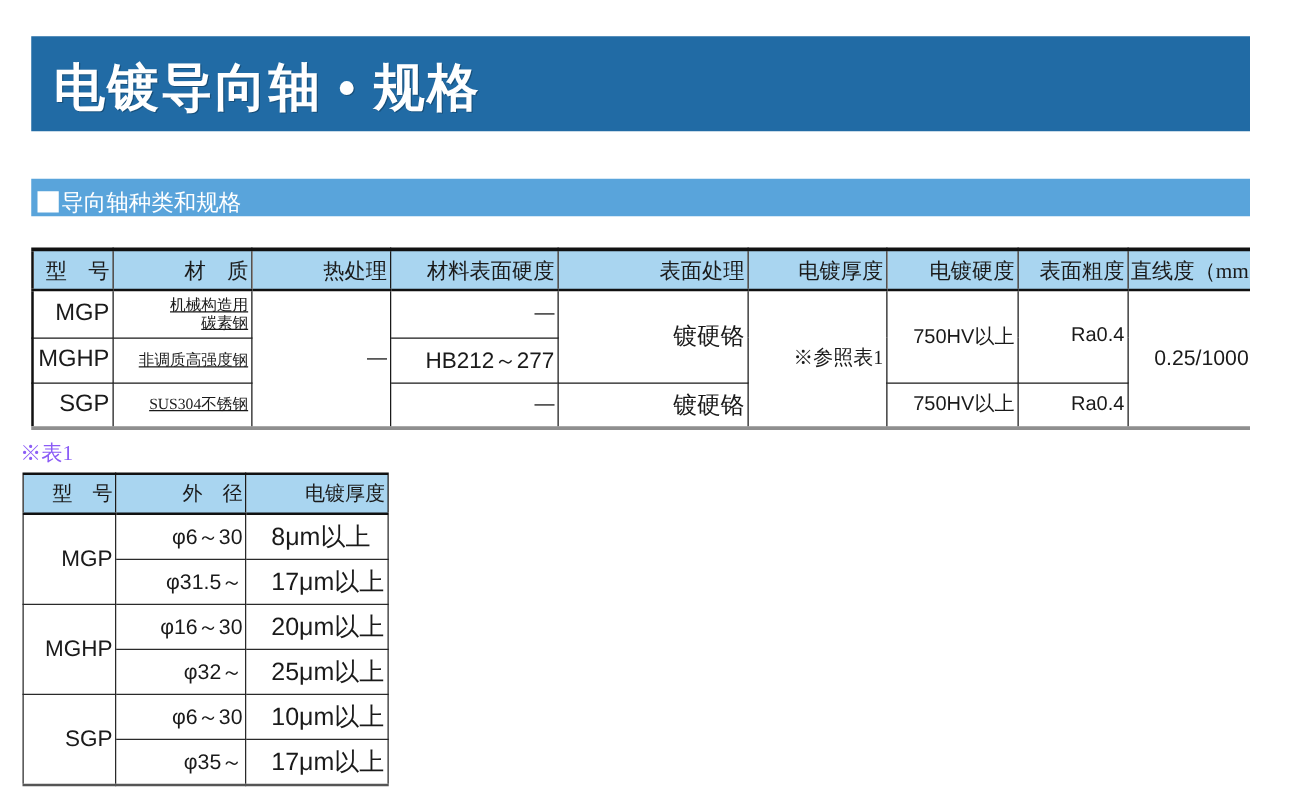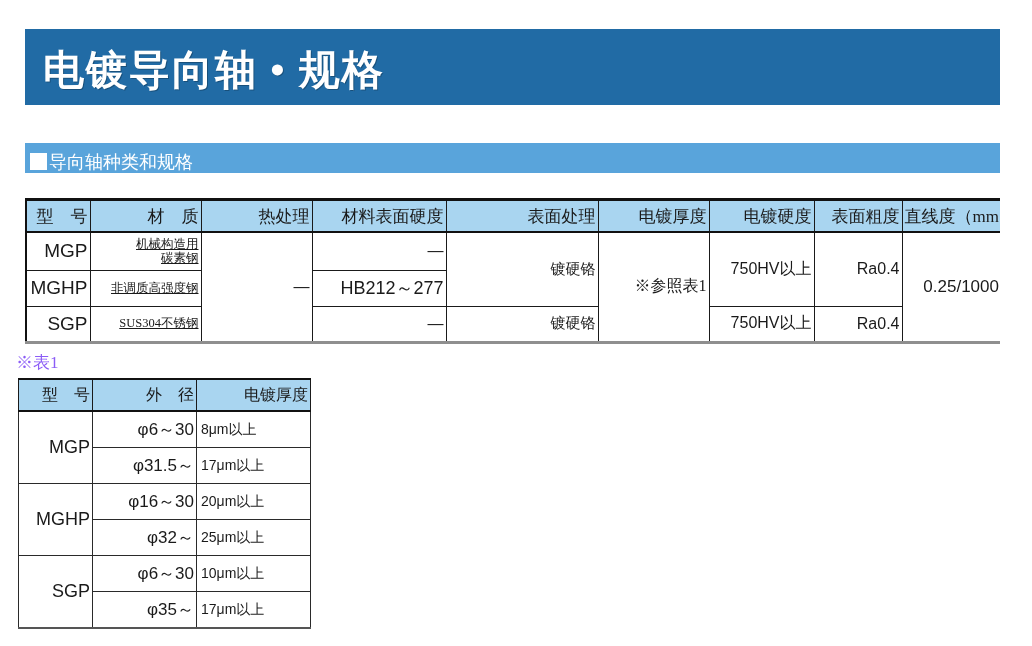--- a/index.html
+++ b/index.html
@@ -32,36 +32,36 @@
   .spec th{font-size:17px;border:1px solid #1a1a1a;border-bottom:2px solid #111;height:30px;}
   .spec td{border:1px solid #1a1a1a;font-size:16px;background:#ffffff;}
   .spec .r1{height:38px;}
   .spec .r2{height:36px;}
   .spec .r3{height:36px;}
   .spec .model{font-size:19px;}
   .spec .mat{font-size:12.5px;font-family:"Liberation Serif","DejaVu Serif",serif;text-decoration:underline;}
   .preline{white-space:pre-line;line-height:1.15;}
   .spec .dash{font-size:16px;}
   .spec .hb{font-size:18px;margin-top:36px;}
-  .spec .cr{font-size:15px;font-family:"Liberation Serif","DejaVu Serif",serif;}
+  .spec .cr{font-size:19px;font-family:"Liberation Serif","DejaVu Serif",serif;}
   .spec .ref{font-size:16px;font-family:"Liberation Serif","DejaVu Serif",serif;}
   .spec .hv,.spec .ra{font-size:16px;}
   .spec .st{font-size:17px;}
   .spec .lastcol{border-right:none;white-space:nowrap;}
 
   
   .t1-title{position:absolute;left:16px;top:351px;font-size:17px;
             font-family:"Liberation Serif","DejaVu Serif",serif;color:#8b5cf6;}
   .t1{position:absolute;left:18px;top:378px;width:292px;
       border:1px solid #222;border-top:2px solid #111;border-bottom:2px solid #555;}
   .t1 th{font-size:16px;border:1px solid #1a1a1a;border-bottom:2px solid #111;height:30px;}
   .t1 td{border:1px solid #2a2a2a;height:35px;background:#ffffff;}
   .t1 .model{font-size:18px;}
   .t1 .dia{font-size:17px;text-align:right;padding-left:12px;}
-  .t1 .thk{font-size:14px;text-align:left;padding-left:4px;}
+  .t1 .thk{font-size:20px;text-align:left;padding-left:20px;}
 </style>
 </head>
 <body>
 
 <div class="page">
 
   <header class="banner">
     <h1>电镀导向轴 • 规格</h1>
   </header>
 

